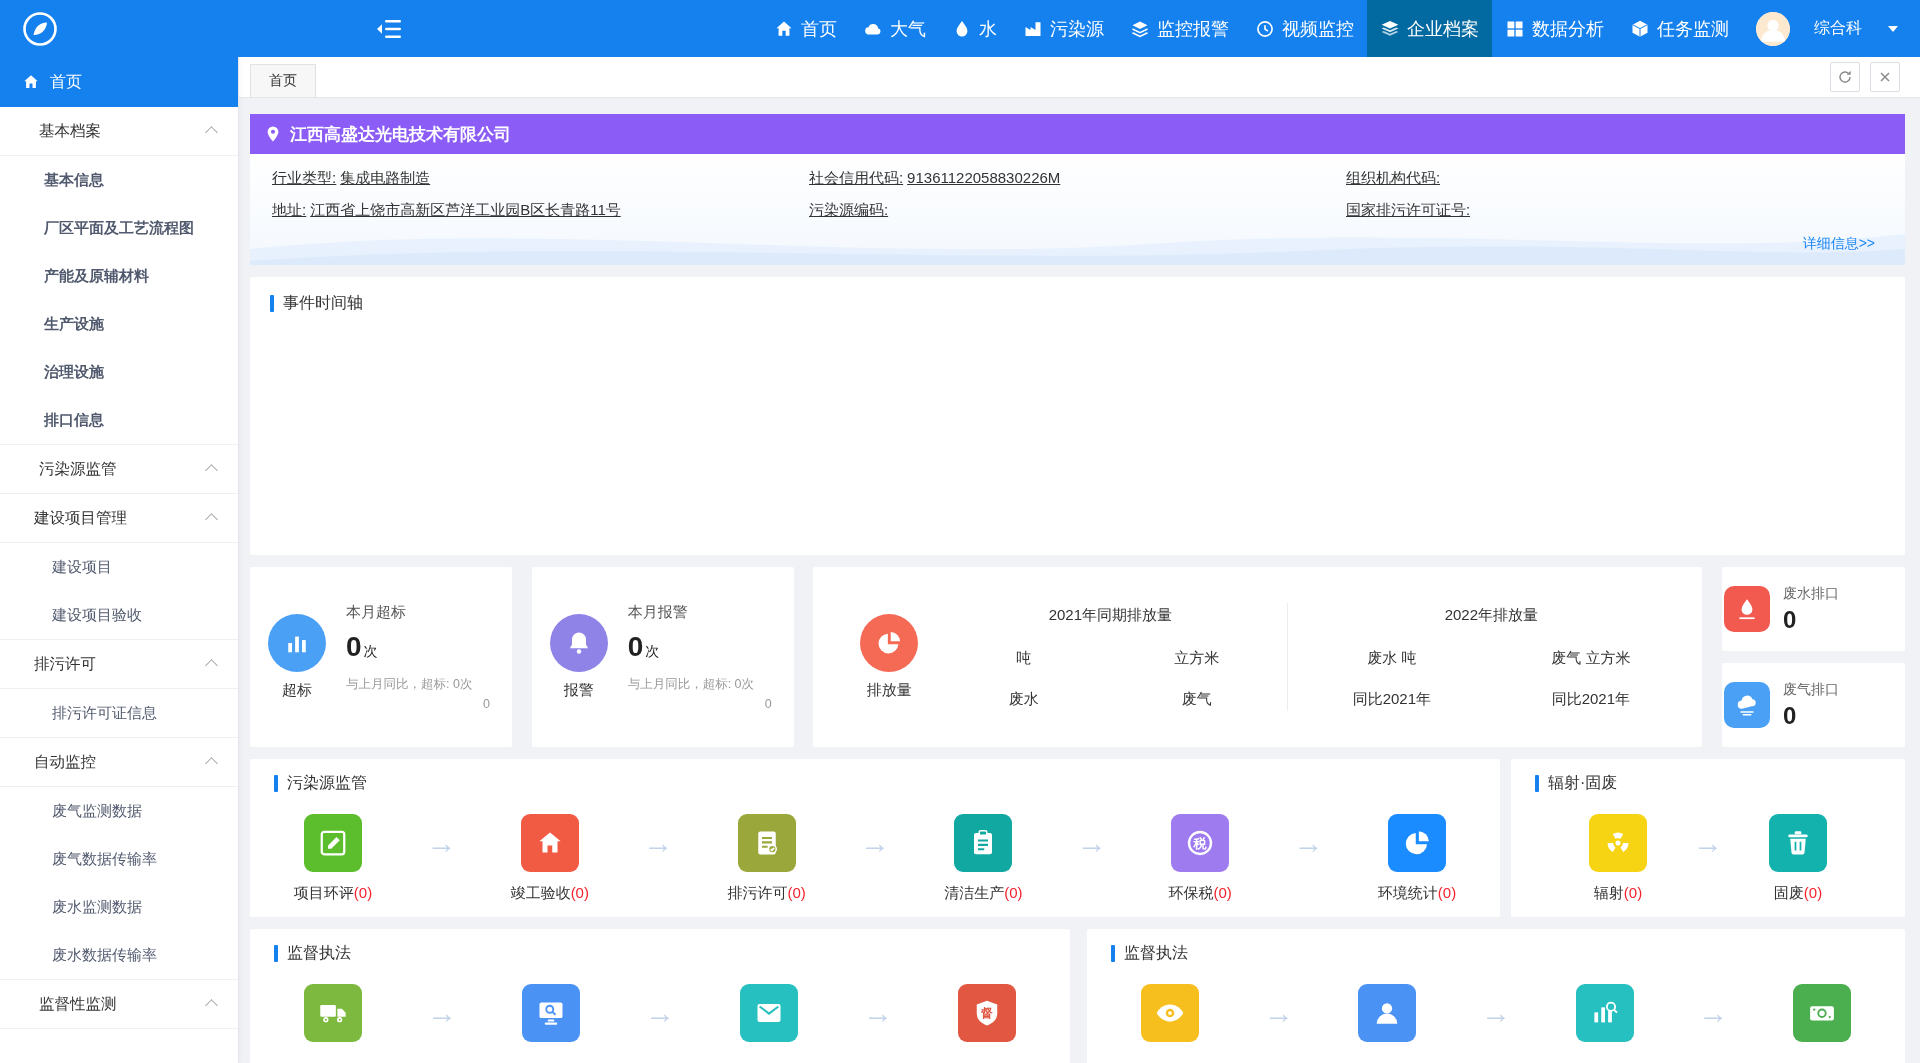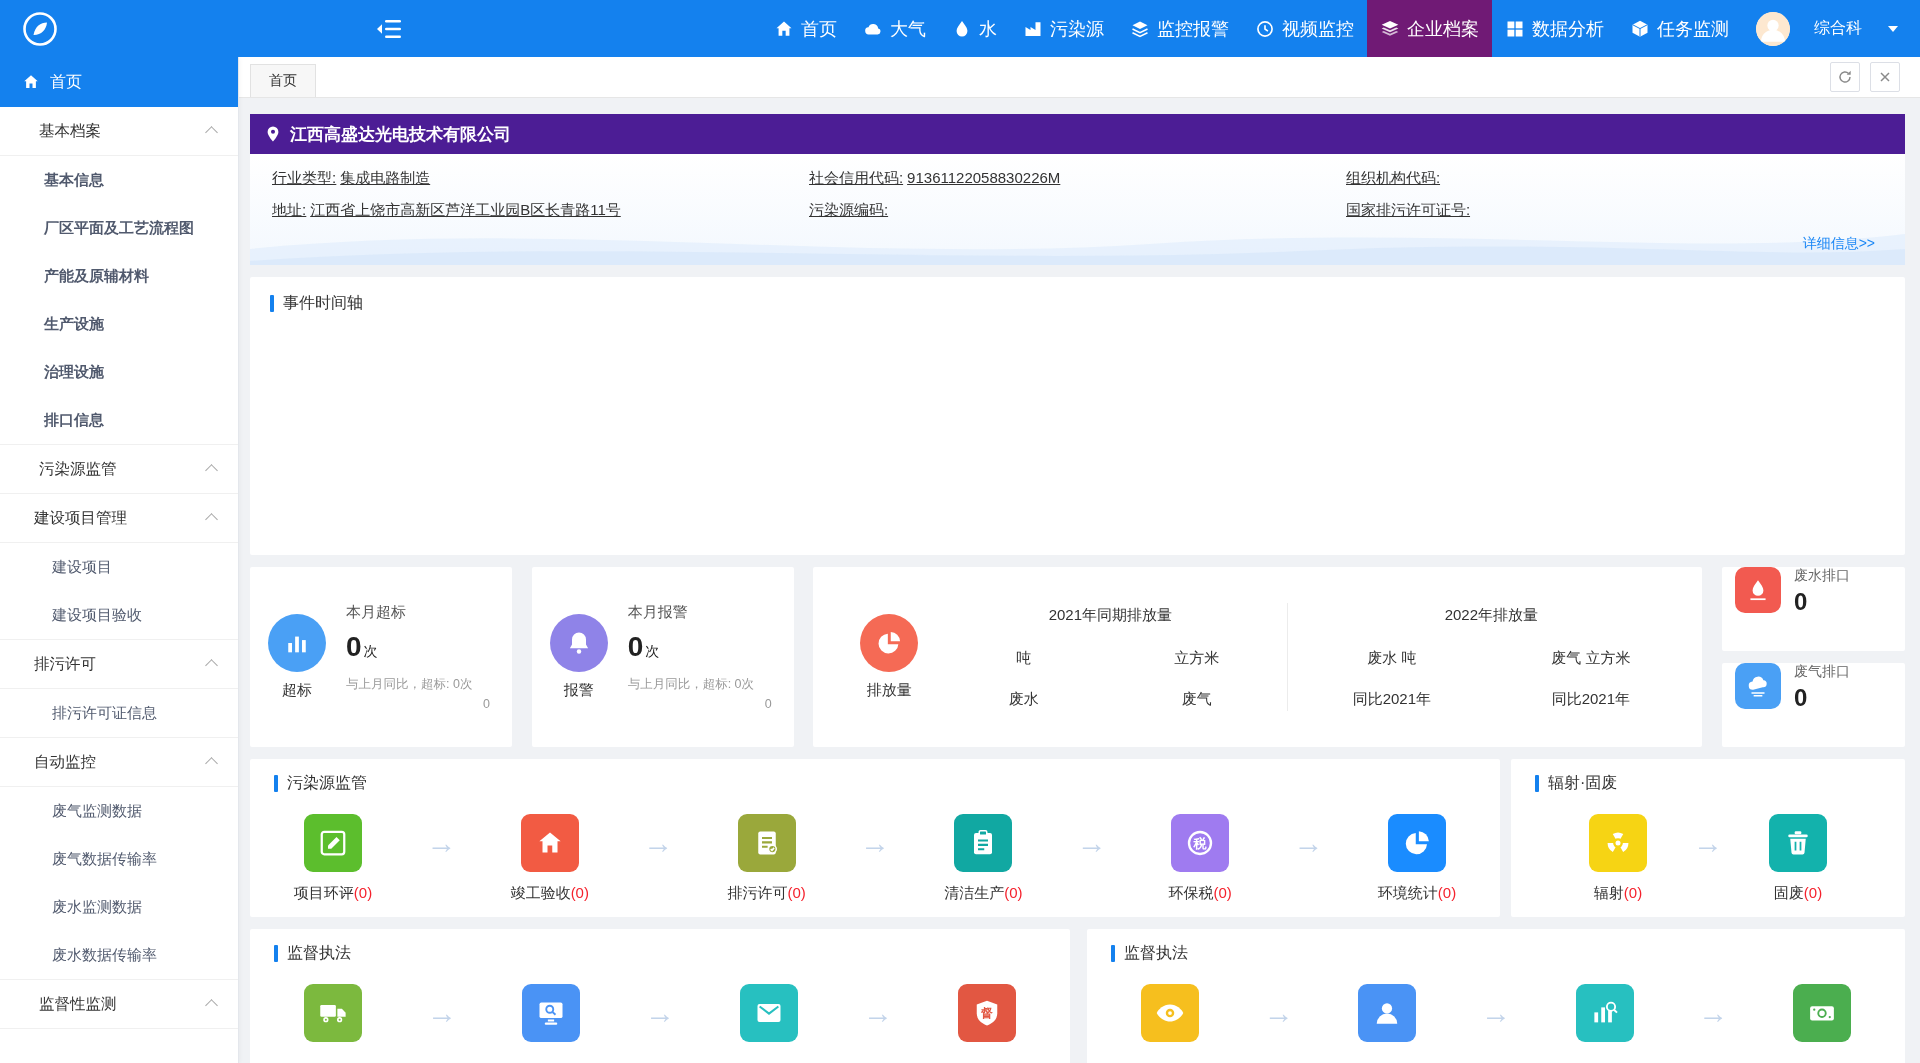--- a/index.html
+++ b/index.html
@@ -6,21 +6,21 @@
     font-family:"Liberation Sans","DejaVu Sans",sans-serif;background:#f0f2f5;color:#333;}
   .app{position:relative;width:1920px;height:1063px;}
 
   
   .topnav{position:absolute;top:0;left:0;width:1920px;height:57px;background:#1481ee;
     display:flex;align-items:center;color:#fff;z-index:20;}
   .logo{margin-left:20px;width:40px;height:40px;flex:0 0 auto;}
   .collapse-btn{margin-left:316px;width:26px;height:22px;cursor:pointer;flex:0 0 auto;}
   .nav-items{margin-left:auto;display:flex;height:100%;align-items:stretch;}
   .nav-item{display:flex;align-items:center;gap:7px;padding:0 13px;font-size:18px;cursor:pointer;white-space:nowrap;}
-  .nav-item.active{background:#701a75;}
+  .nav-item.active{background:#0369a1;}
   .nav-icon{width:20px;height:20px;display:flex;}
   .nav-icon svg{width:20px;height:20px;}
   .nav-user{display:flex;align-items:center;gap:24px;padding:0 22px 0 14px;cursor:pointer;}
   .avatar{width:34px;height:34px;border-radius:50%;overflow:hidden;background:#fde8d0;display:flex;}
   .avatar svg{width:34px;height:34px;}
   .caret-down{width:0;height:0;border-left:5px solid transparent;border-right:5px solid transparent;border-top:6px solid #fff;margin-left:2px;}
 
   
   .sidebar{position:absolute;top:57px;left:0;width:238px;height:1006px;background:#fff;
     border-right:1px solid #e4e7ec;box-shadow:1px 0 4px rgba(0,0,0,.04);z-index:10;overflow:hidden;}
@@ -42,21 +42,21 @@
     display:flex;align-items:center;font-size:14px;color:#333;cursor:pointer;}
   .tab-actions{position:absolute;right:20px;top:5px;display:flex;gap:10px;}
   .tab-btn{width:30px;height:30px;border:1px solid #dcdfe6;border-radius:2px;background:#fff;
     display:flex;align-items:center;justify-content:center;cursor:pointer;padding:0;}
   .tab-btn svg{width:16px;height:16px;}
 
   .content{padding:16px 15px 0 12px;display:flex;flex-direction:column;gap:12px;}
   .card{background:#fff;border-radius:2px;}
 
   
-  .company-header{height:40px;background:#4c1d95;color:#fff;display:flex;align-items:center;gap:8px;
+  .company-header{height:40px;background:#8b5cf6;color:#fff;display:flex;align-items:center;gap:8px;
     padding-left:14px;font-size:17px;font-weight:bold;}
   .company-header svg{width:18px;height:18px;}
   .company-body{position:relative;padding:15px 22px 6px 22px;overflow:hidden;
     background:linear-gradient(180deg,#ffffff 0%,#f3f8fe 100%);}
   .wave{position:absolute;left:0;bottom:-4px;width:100%;height:60px;pointer-events:none;}
   .info-row{display:flex;margin-bottom:13px;font-size:15px;position:relative;z-index:2;text-decoration:underline;}
   .info-cell{width:33.33%;display:flex;gap:4px;white-space:nowrap;overflow:hidden;}
   .info-label{color:#333;} .info-label.u{text-decoration:underline;}
   .info-value{color:#333;}
   .detail-link{position:relative;z-index:2;text-align:right;color:#1b87f5;font-size:14px;
@@ -89,21 +89,21 @@
   .em-group{flex:1;text-align:center;}
   .em-group.b{flex:1.15;}
   .em-title{font-size:15px;color:#333;margin-bottom:24px;}
   .em-cols{display:flex;}
   .em-col{flex:1;}
   .em-top{font-size:15px;color:#333;margin-bottom:22px;}
   .em-bottom{font-size:15px;color:#333;}
   .em-divider{width:1px;height:108px;background:#ececec;margin:0 4px;flex:0 0 auto;}
 
   .outlet-col{width:183px;display:flex;flex-direction:column;gap:12px;}
-  .outlet-card{flex:1;display:flex;gap:13px;padding:0 13px;box-sizing:border-box;}
+  .outlet-card{flex:1;display:flex;align-items:center;gap:13px;padding:0 2px;box-sizing:border-box;}
   .outlet-icon{width:46px;height:46px;border-radius:10px;display:flex;align-items:center;justify-content:center;flex:0 0 auto;}
   .outlet-icon svg{width:26px;height:26px;}
   .o-red{background:#f25a50;} .o-blue{background:#4aa0f5;}
   .outlet-label{font-size:14px;color:#666;}
   .outlet-value{font-size:24px;font-weight:bold;color:#222;margin-top:3px;}
 
   
   .flow-row{display:flex;justify-content:space-between;}
   .flow-card{padding:14px 24px;box-sizing:border-box;height:158px;}
   .w-main{width:1250px;} .w-rad{width:394px;}

